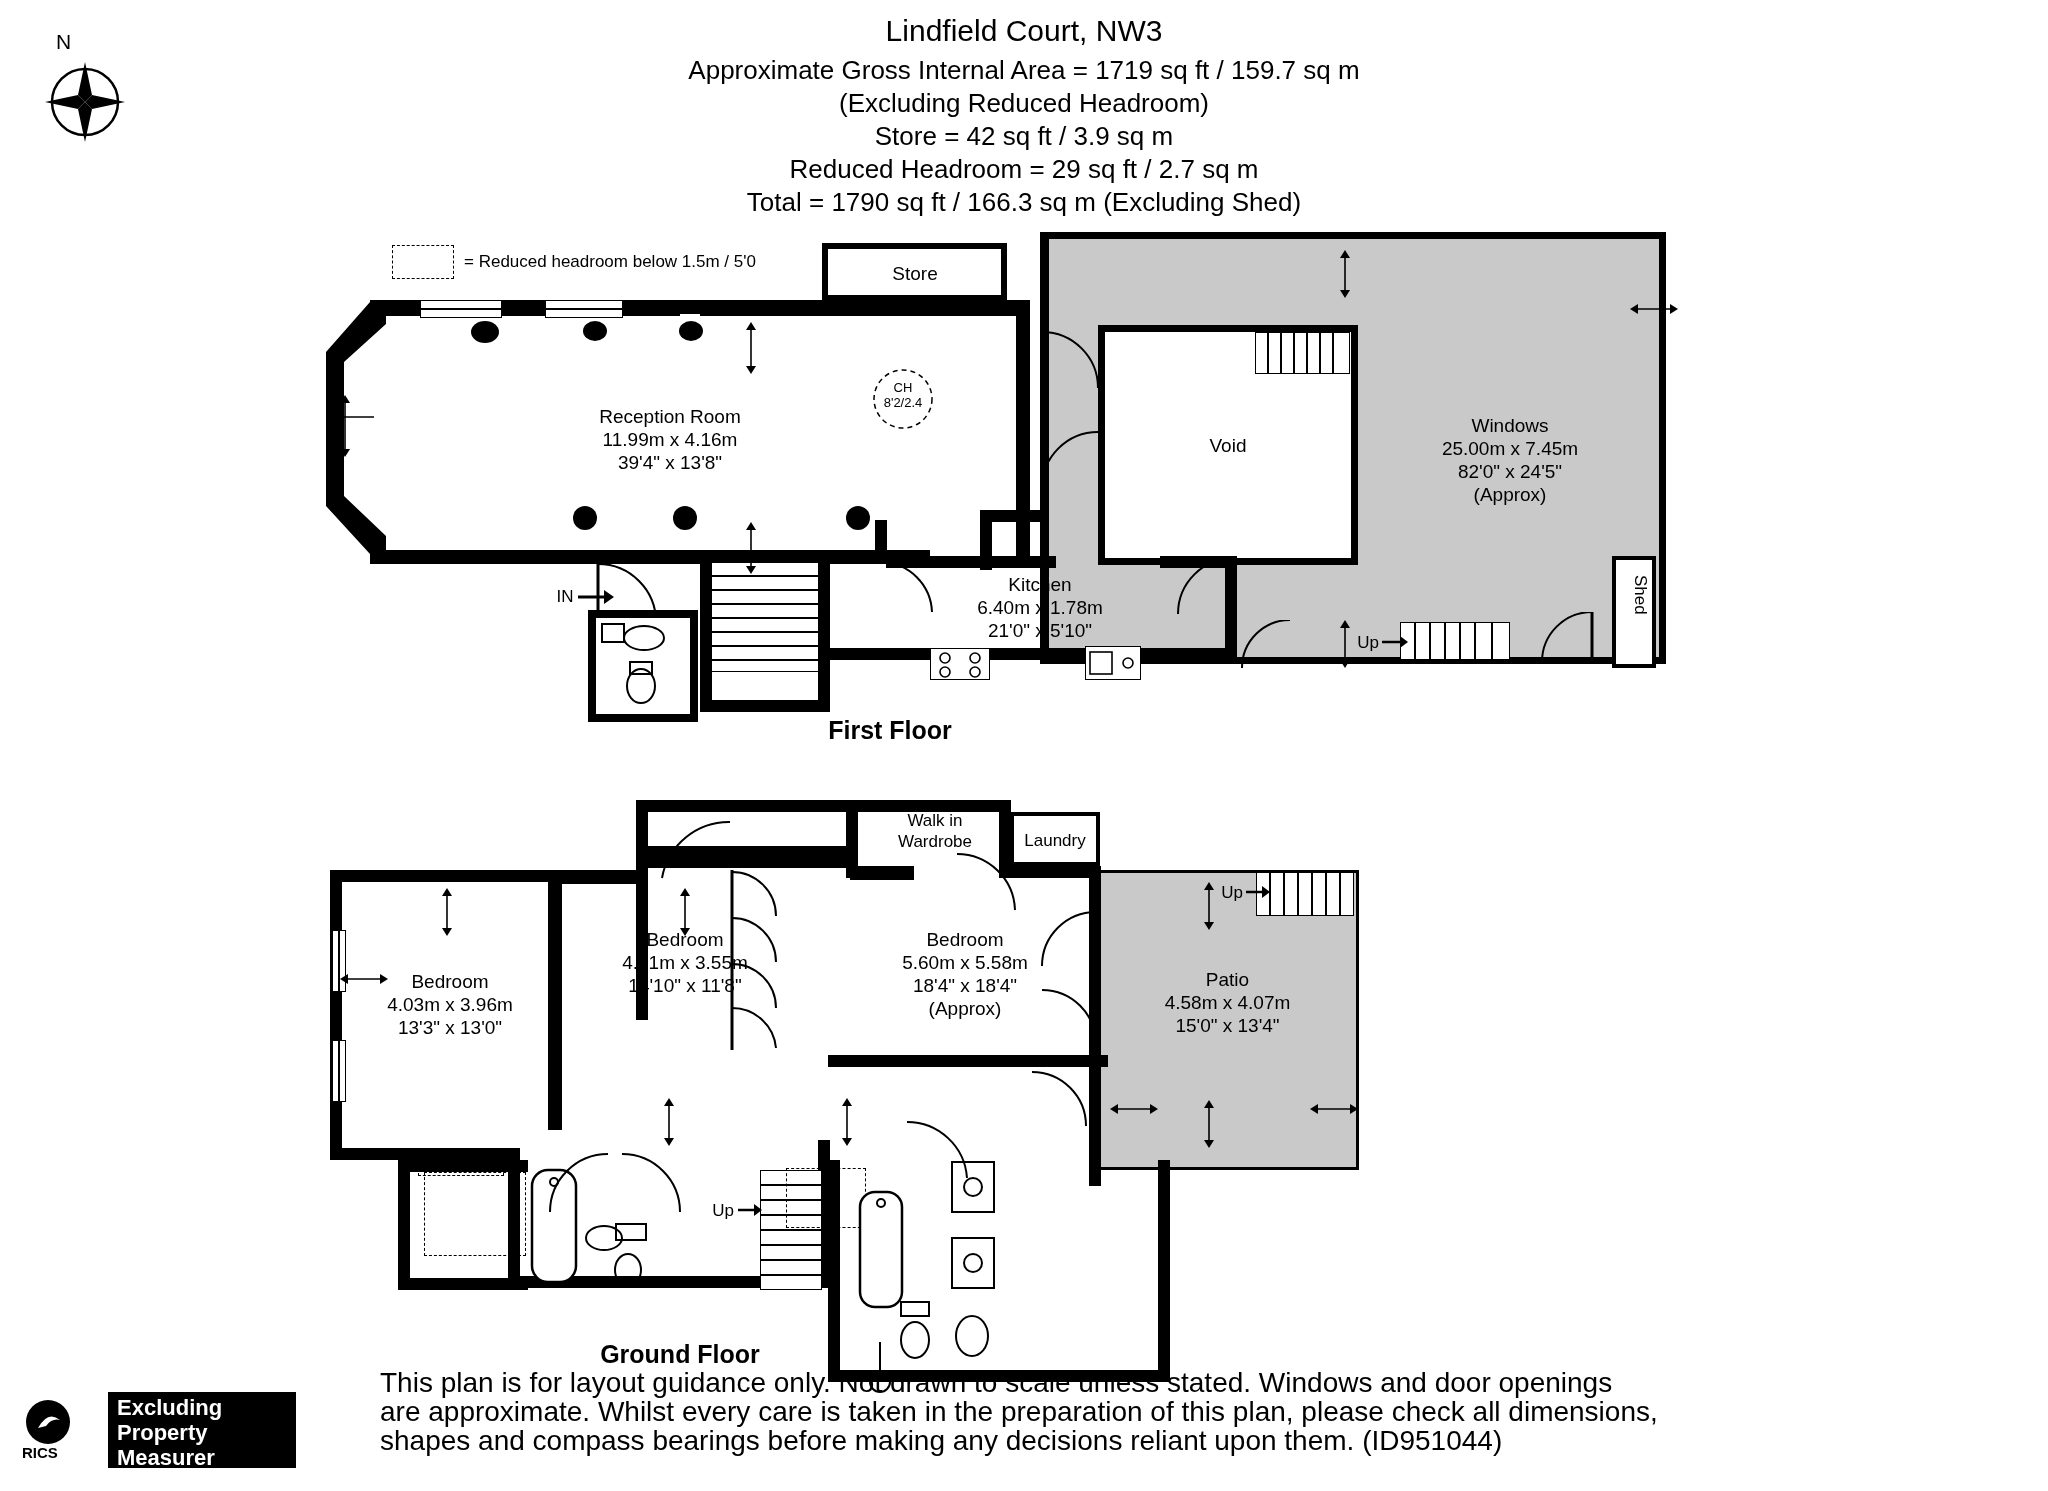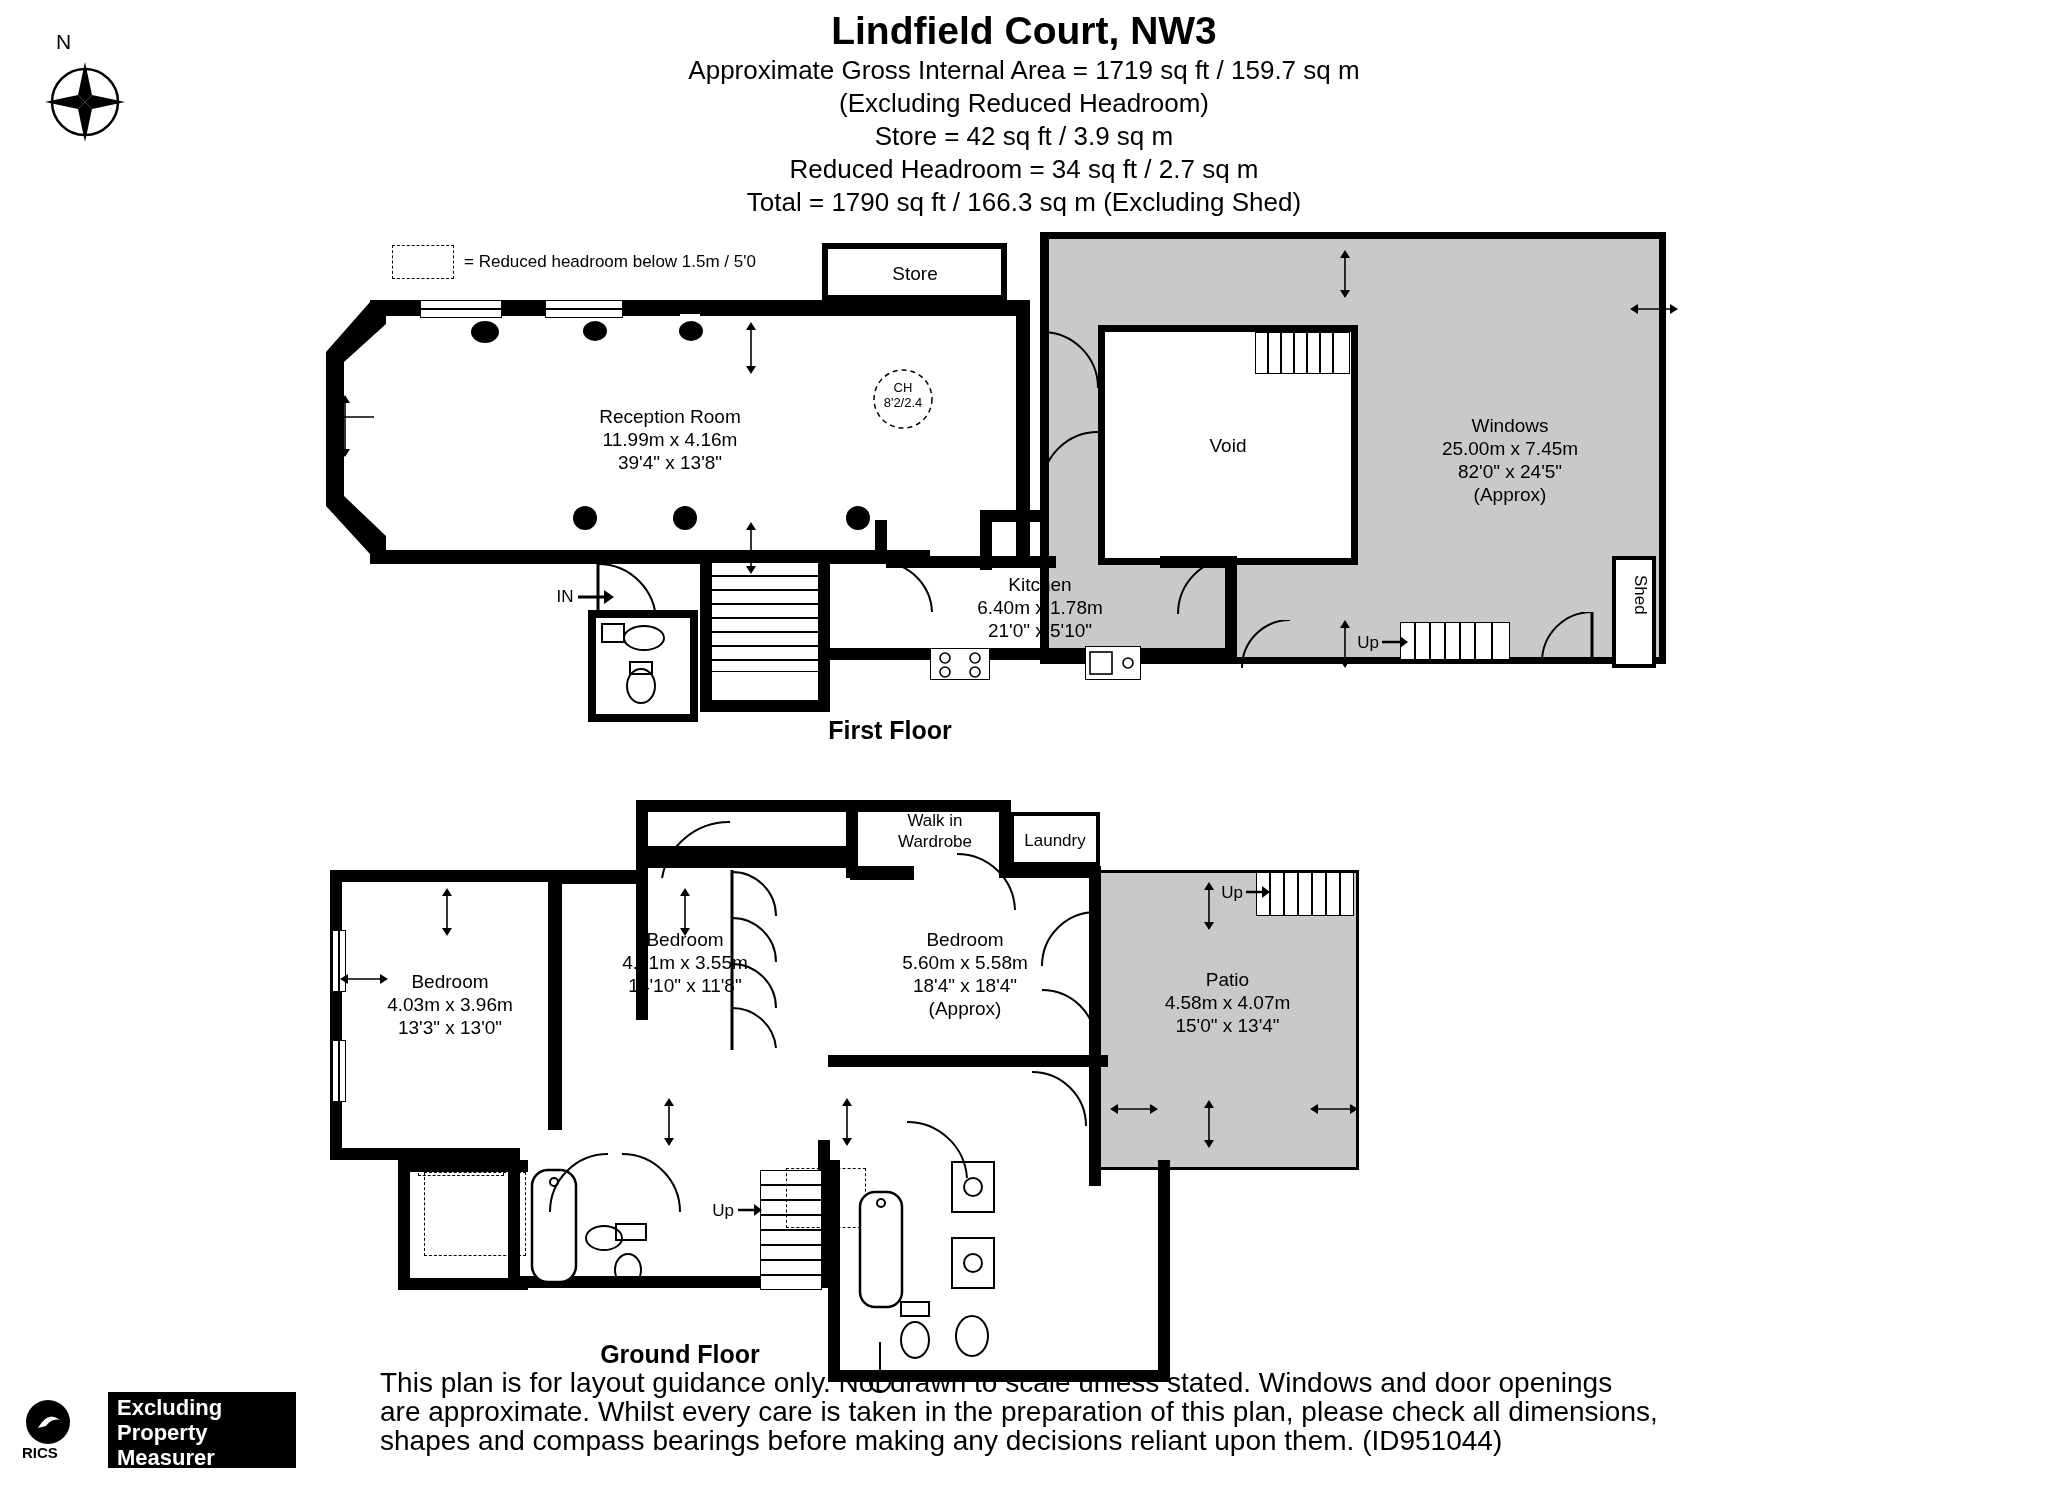--- a/index.html
+++ b/index.html
@@ -19,22 +19,22 @@
 
   
   #title-block {
     position: absolute;
     left: 0;
     top: 8px;
     width: 2048px;
     text-align: center;
   }
   #title-block .plan-title {
-    font-size: 39px;
-    font-weight: bold;
+    font-size: 30px;
+    font-weight: normal;
     letter-spacing: 0px;
     line-height: 46px;
   }
   #title-block .sub {
     font-size: 26px;
     line-height: 33px;
   }
 
   
   #compass { left: 30px; top: 40px; width: 110px; height: 110px; }
@@ -108,21 +108,21 @@
   svg { display: block; }
 </style>
 </head>
 <body>
 
 <div id="title-block">
   <div class="plan-title">Lindfield Court, NW3</div>
   <div class="sub">Approximate Gross Internal Area = 1719 sq ft / 159.7 sq m</div>
   <div class="sub">(Excluding Reduced Headroom)</div>
   <div class="sub">Store = 42 sq ft / 3.9 sq m</div>
-  <div class="sub">Reduced Headroom = 34 sq ft / 2.7 sq m</div>
+  <div class="sub">Reduced Headroom = 29 sq ft / 2.7 sq m</div>
   <div class="sub">Total = 1790 sq ft / 166.3 sq m (Excluding Shed)</div>
 </div>
 
 <div id="compass" class="abs">
   <div class="n-label">N</div>
   <svg width="110" height="110" viewBox="0 0 110 110">
     <circle cx="55" cy="62" r="33" fill="none" stroke="#000" stroke-width="2.5"></circle>
     <polygon points="55,22 62,55 55,62 48,55" fill="#000"></polygon>
     <polygon points="55,102 62,69 55,62 48,69" fill="#000"></polygon>
     <polygon points="15,62 48,55 55,62 48,69" fill="#000"></polygon>

